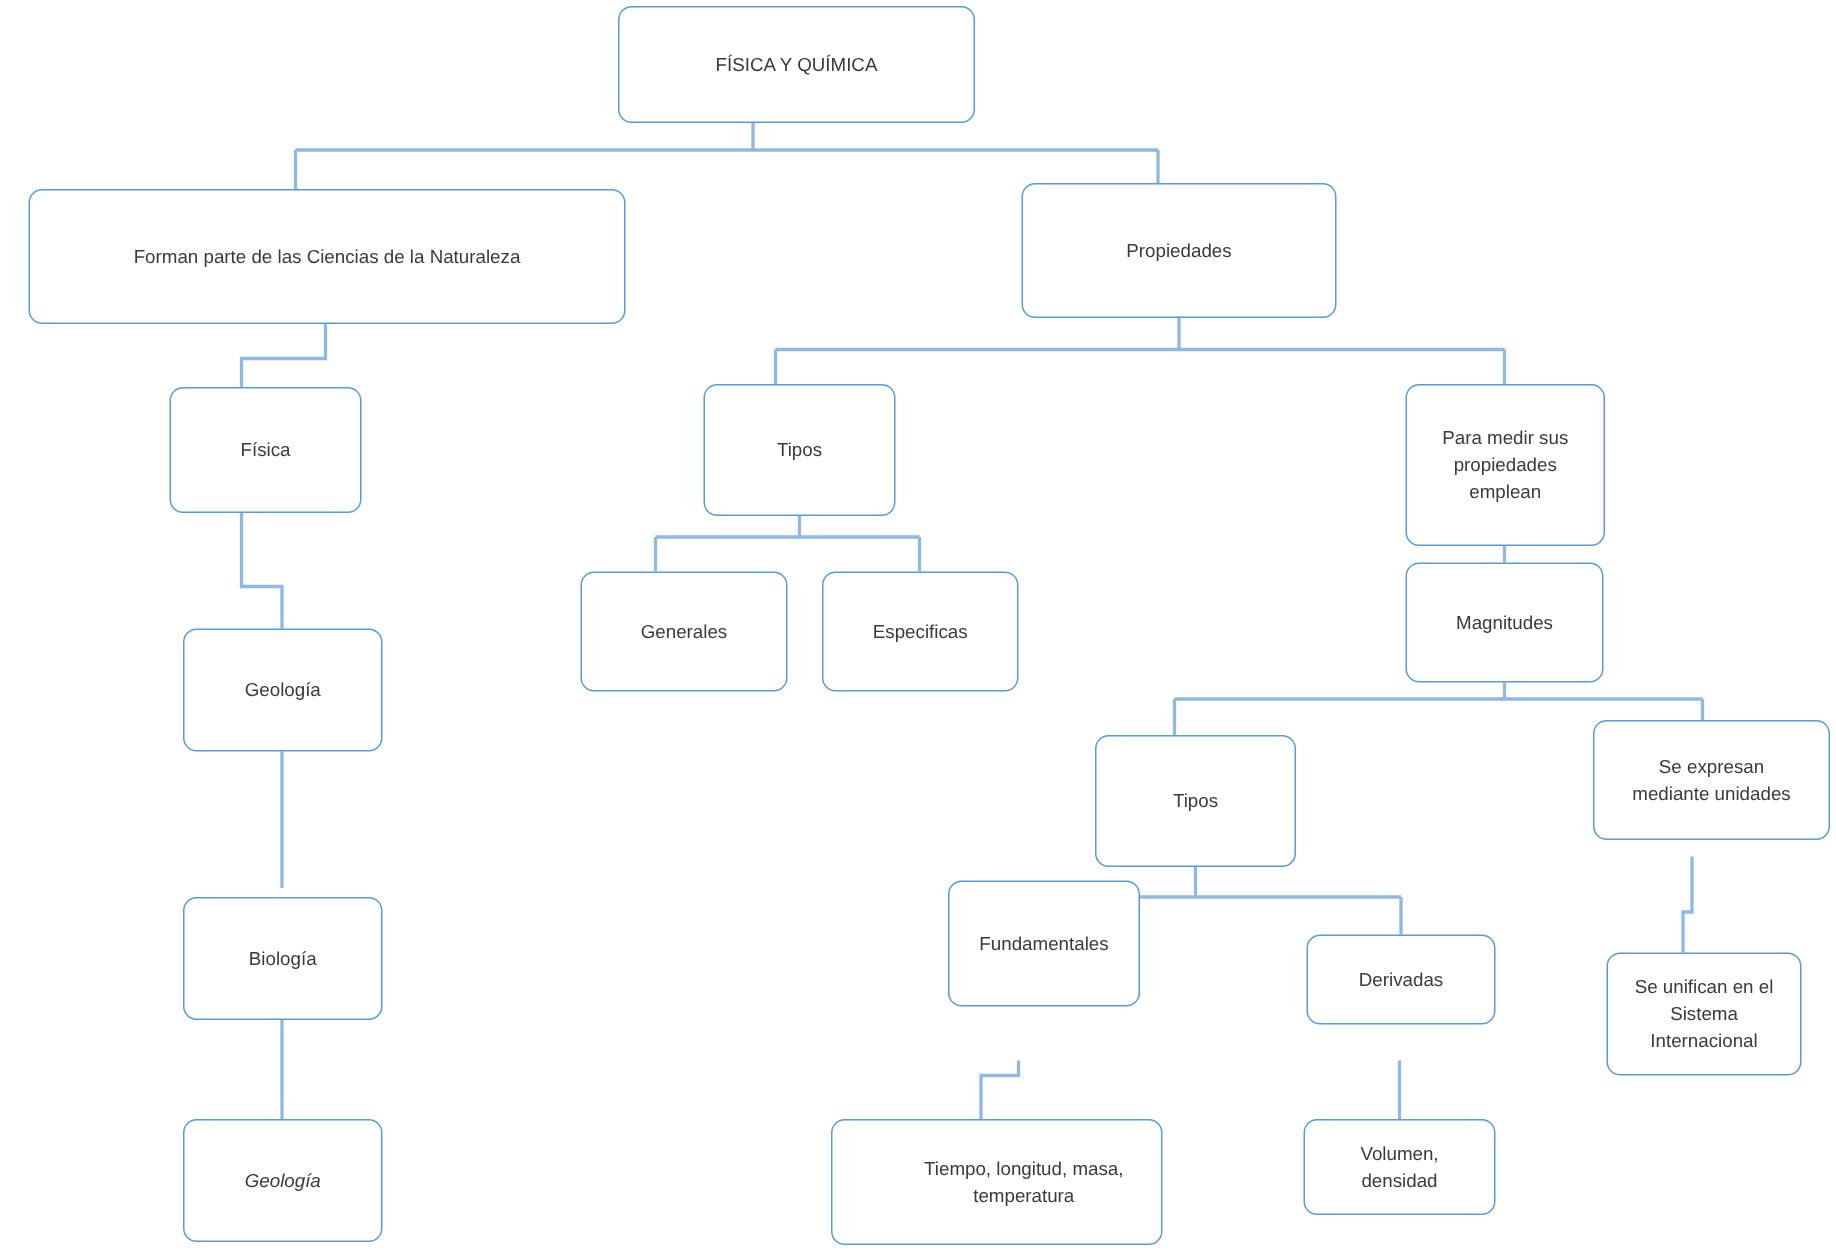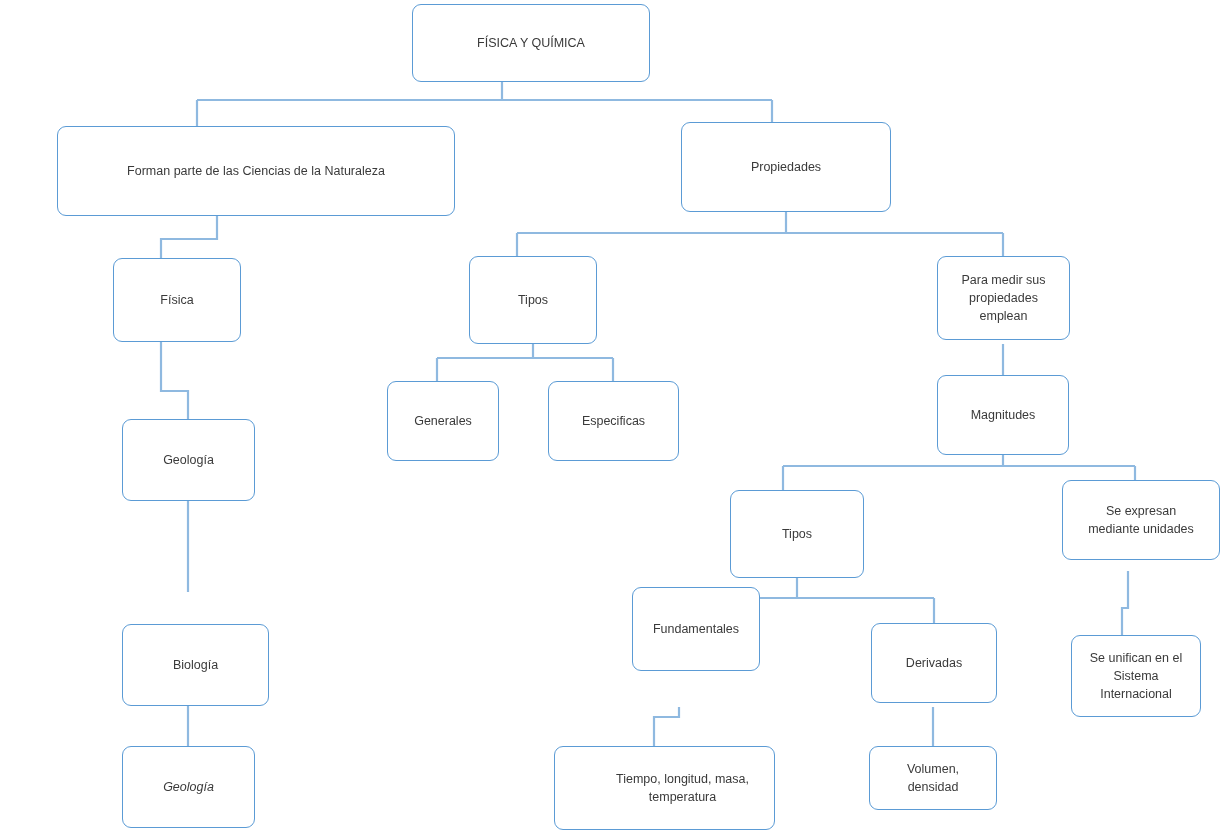--- a/index.html
+++ b/index.html
@@ -81,63 +81,63 @@
       <path d="M 1128 571 L 1128 608 L 1122 608 L 1122 635" fill="none" stroke="#8FB9E0" stroke-width="2.2" stroke-linecap="butt" stroke-linejoin="miter"></path>
       <path d="M 188 674 L 188 746" fill="none" stroke="#8FB9E0" stroke-width="2.2" stroke-linecap="butt" stroke-linejoin="miter"></path>
       <path d="M 679 707 L 679 717 L 654 717 L 654 746" fill="none" stroke="#8FB9E0" stroke-width="2.2" stroke-linecap="butt" stroke-linejoin="miter"></path>
       <path d="M 933 707 L 933 746" fill="none" stroke="#8FB9E0" stroke-width="2.2" stroke-linecap="butt" stroke-linejoin="miter"></path>
     </svg>
 
   <div id="nodes-layer">
       <div class="node" style="left: 368px; top: 4px; width: 238px; height: 78px; margin-left: 44px;">
         <span class="node-label">FÍSICA Y QUÍMICA</span>
       </div>
-      <div class="node" style="left: 19px; top: 126px; width: 398px; height: 90px; margin-left: 38px;">
+      <div class="node" style="left: 19px; top: 126px; width: 398px; height: 90px;">
         <span class="node-label">Forman parte de las Ciencias de la Naturaleza</span>
       </div>
       <div class="node" style="left: 681px; top: 122px; width: 210px; height: 90px;">
         <span class="node-label">Propiedades</span>
       </div>
       <div class="node" style="left: 113px; top: 258px; width: 128px; height: 84px;">
         <span class="node-label">Física</span>
       </div>
       <div class="node" style="left: 469px; top: 256px; width: 128px; height: 88px;">
         <span class="node-label">Tipos</span>
       </div>
-      <div class="node" style="left: 937px; top: 256px; width: 133px; height: 84px;">
+      <div class="node" style="left: 937px; top: 256px; width: 133px; height: 108px;">
         <span class="node-label">Para medir sus
 propiedades
 emplean</span>
       </div>
-      <div class="node" style="left: 387px; top: 381px; width: 112px; height: 80px;">
+      <div class="node" style="left: 387px; top: 381px; width: 138px; height: 80px;">
         <span class="node-label">Generales</span>
       </div>
       <div class="node" style="left: 548px; top: 381px; width: 131px; height: 80px;">
         <span class="node-label">Especificas</span>
       </div>
       <div class="node" style="left: 937px; top: 375px; width: 132px; height: 80px;">
         <span class="node-label">Magnitudes</span>
       </div>
       <div class="node" style="left: 122px; top: 419px; width: 133px; height: 82px;">
         <span class="node-label">Geología</span>
       </div>
       <div class="node" style="left: 730px; top: 490px; width: 134px; height: 88px;">
         <span class="node-label">Tipos</span>
       </div>
       <div class="node" style="left: 1062px; top: 480px; width: 158px; height: 80px;">
         <span class="node-label">Se expresan
 mediante unidades</span>
       </div>
-      <div class="node" style="left: 122px; top: 624px; width: 147px; height: 82px;">
+      <div class="node" style="left: 122px; top: 598px; width: 133px; height: 82px;">
         <span class="node-label">Biología</span>
       </div>
       <div class="node" style="left: 615px; top: 587px; width: 128px; height: 84px; margin-left: 17px;">
         <span class="node-label">Fundamentales</span>
       </div>
-      <div class="node" style="left: 871px; top: 623px; width: 126px; height: 80px;">
+      <div class="node" style="left: 871px; top: 623px; width: 126px; height: 60px;">
         <span class="node-label">Derivadas</span>
       </div>
       <div class="node" style="left: 1071px; top: 635px; width: 130px; height: 82px;">
         <span class="node-label">Se unifican en el
 Sistema
 Internacional</span>
       </div>
       <div class="node" style="left: 122px; top: 746px; width: 133px; height: 82px; font-style: italic;">
         <span class="node-label">Geología</span>
       </div>

